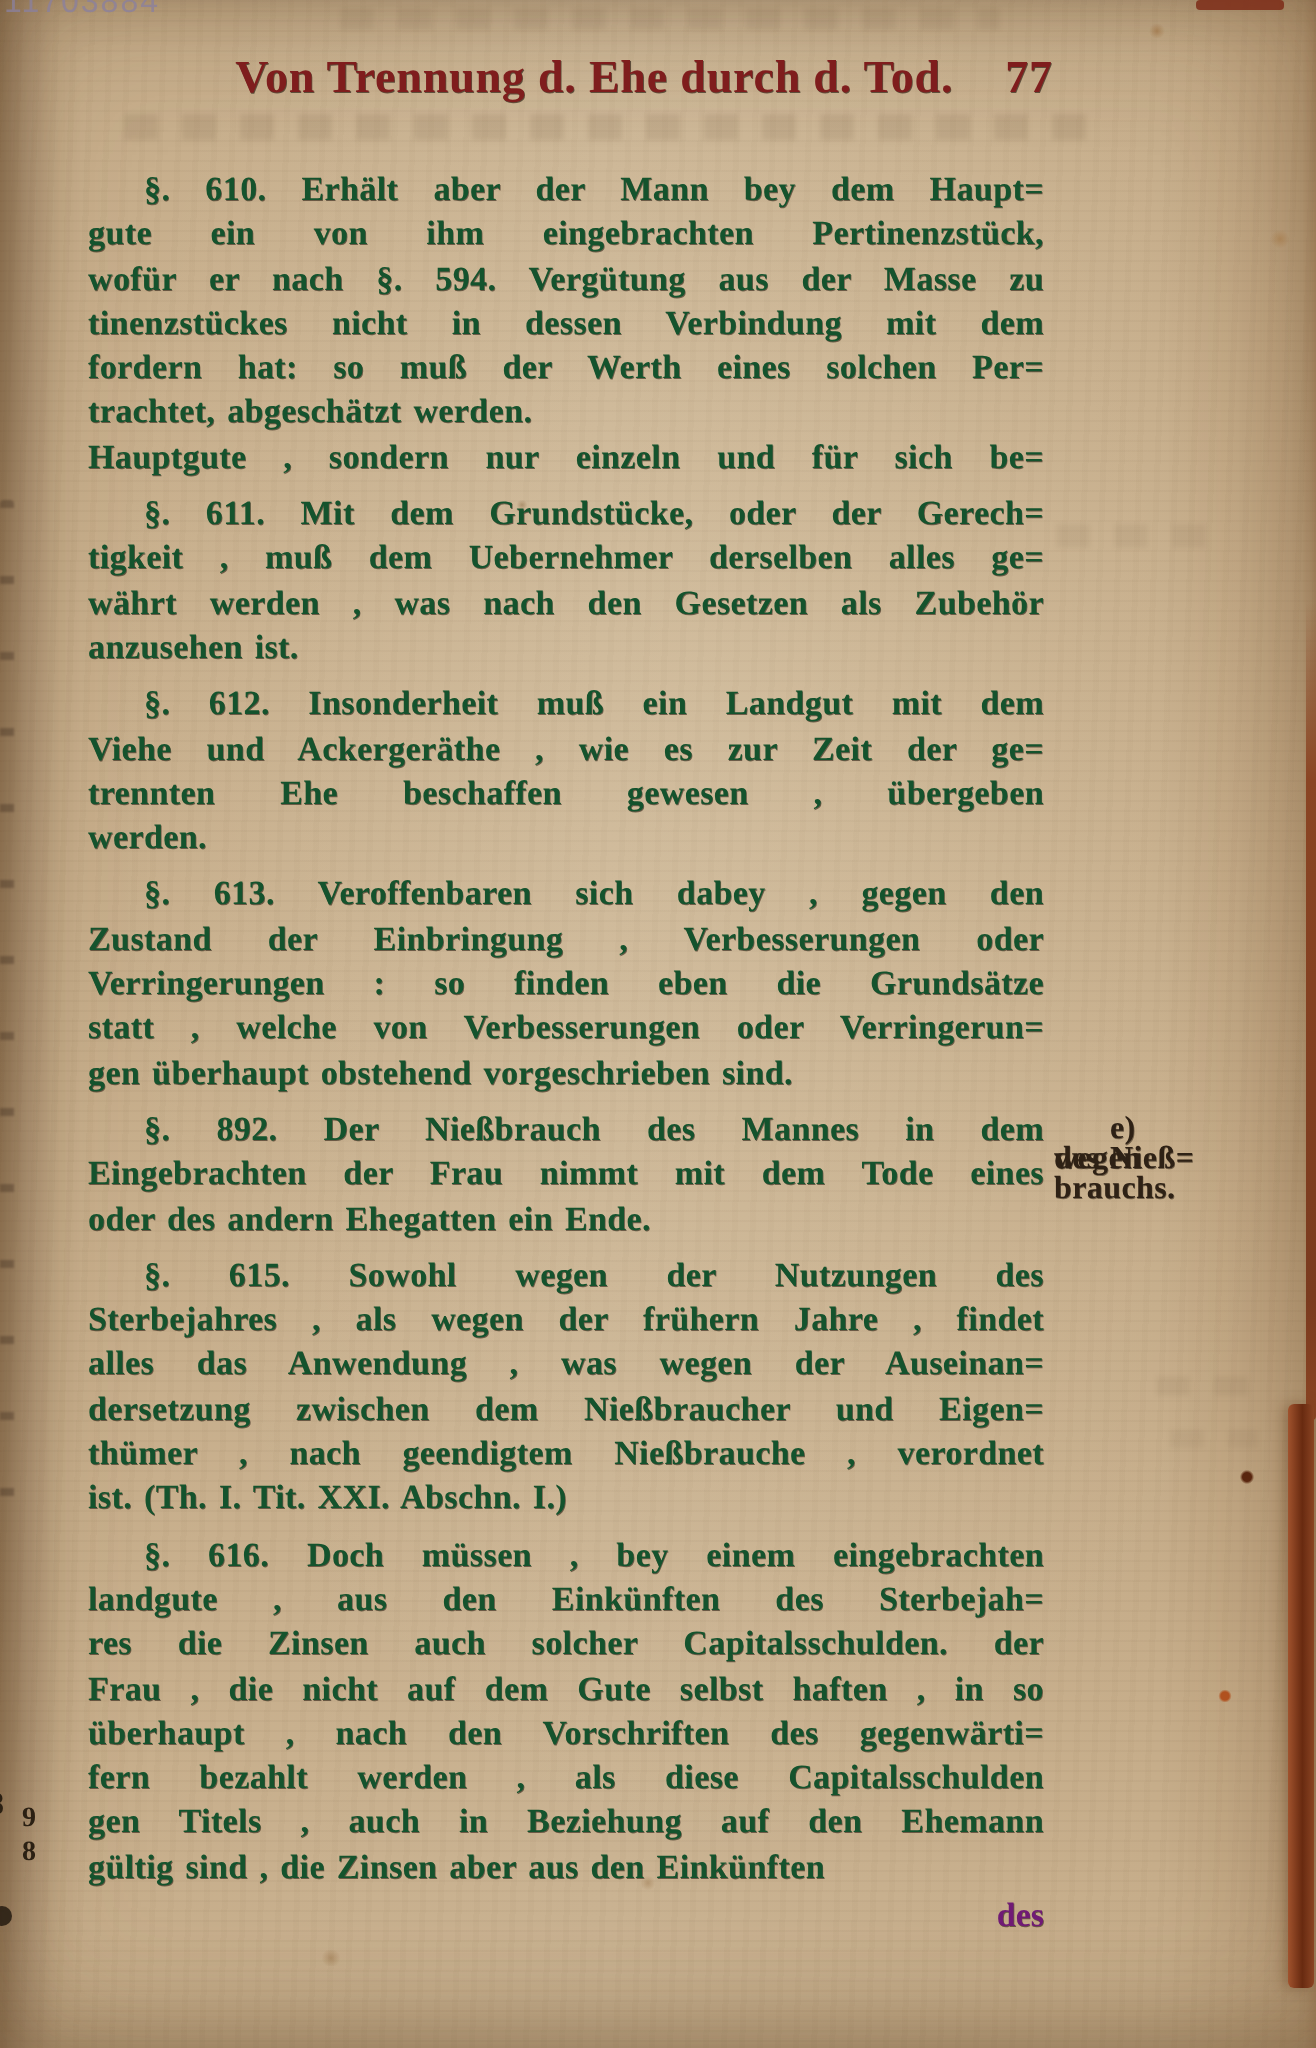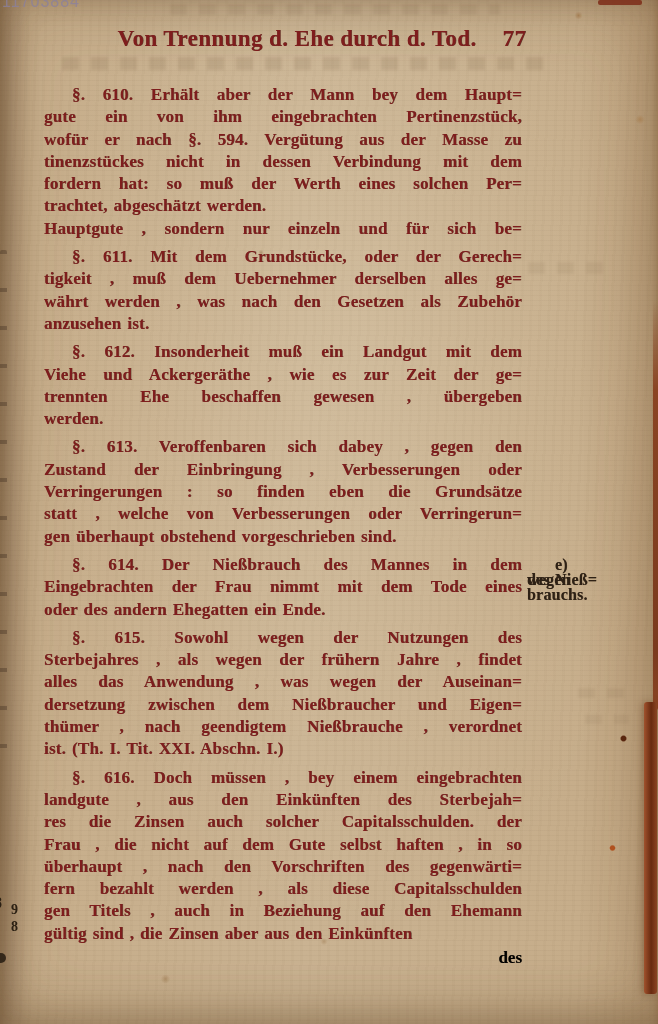--- a/index.html
+++ b/index.html
@@ -20,38 +20,38 @@
   }
   .vignette{position:absolute;inset:0;pointer-events:none;
     box-shadow:inset 0 0 70px rgba(92,64,34,.28), inset 0 -18px 40px rgba(92,64,34,.18), inset 14px 0 26px rgba(80,55,30,.22);}
   .watermark{position:absolute;left:2px;top:-7px;
     font-family:"Liberation Sans","DejaVu Sans",sans-serif;font-size:16px;letter-spacing:1px;
     color:rgba(138,128,158,.78);}
   .header-row{position:absolute;left:0;top:26px;width:644px;
     display:flex;justify-content:center;align-items:baseline;gap:26px;
     color:#7f1d1d;font-weight:700;font-size:23px;letter-spacing:.4px;
     text-shadow:.4px .4px .3px rgba(38,27,16,.65);}
-  .text-block{position:absolute;left:44px;top:84px;width:478px;color:#7f1d1d;}
+  .text-block{position:absolute;left:44px;top:84px;width:478px;color:#14532d;}
   .para{margin-top:6px;}
   .para:first-child{margin-top:0;}
   .line{
     height:22.3px;line-height:22.3px;font-size:17px;font-weight:700;
     letter-spacing:.2px;word-spacing:1.5px;
     text-align:justify;text-align-last:justify;text-justify:inter-word;
     text-shadow:.35px .35px .25px rgba(45,32,20,.6);
     white-space:normal;overflow:visible;
   }
   .line.first{text-indent:28px;}
   .line.last{text-align-last:left;}
   .margin-note{position:absolute;left:527px;top:557px;width:72px;color:#2e2115;}
   .margin-note .line{height:15px;line-height:15px;font-size:16px;font-weight:700;
     letter-spacing:.2px;word-spacing:1px;text-align:left;text-align-last:left;
     text-shadow:.3px .3px .2px rgba(45,32,20,.55);}
   .catchword-row{position:absolute;left:44px;top:948px;width:478px;text-align:right;
-    color:#000000;font-weight:700;font-size:17px;
+    color:#701a75;font-weight:700;font-size:17px;
     text-shadow:.35px .35px .25px rgba(45,32,20,.6);}
   
   .top-edge-mark{position:absolute;left:598px;top:0;width:44px;height:5px;background:#7c2b17;border-radius:2px;opacity:.85;}
   .binding-thin{position:absolute;right:0;top:300px;width:5px;height:410px;
     background:linear-gradient(180deg,rgba(130,62,30,0),#8a4423 22%,#7a3a1e 85%,#8a4423);border-radius:2px;}
   .binding-wide{position:absolute;right:1px;top:702px;width:13px;height:292px;border-radius:3px;
     background:linear-gradient(90deg,#a0522d,#682a10 55%,#8a4423);
     box-shadow:-2px 0 7px rgba(90,50,20,.35);}
   
   .ghost{position:absolute;pointer-events:none;filter:blur(1.2px);opacity:.6;
@@ -139,21 +139,21 @@
       <div class="line last">werden.</div>
     </div>
   <div class="para">
       <div class="line first">§. 613. Veroffenbaren sich dabey , gegen den</div>
       <div class="line">Zustand der Einbringung , Verbesserungen oder</div>
       <div class="line">Verringerungen : so finden eben die Grundsätze</div>
       <div class="line">statt , welche von Verbesserungen oder Verringerun=</div>
       <div class="line last">gen überhaupt obstehend vorgeschrieben sind.</div>
     </div>
   <div class="para">
-      <div class="line first">§. 614. Der Nießbrauch des Mannes in dem</div>
+      <div class="line first">§. 892. Der Nießbrauch des Mannes in dem</div>
       <div class="line">Eingebrachten der Frau nimmt mit dem Tode eines</div>
       <div class="line last">oder des andern Ehegatten ein Ende.</div>
     </div>
   <div class="para">
       <div class="line first">§. 615. Sowohl wegen der Nutzungen des</div>
       <div class="line">Sterbejahres , als wegen der frühern Jahre , findet</div>
       <div class="line">alles das Anwendung , was wegen der Auseinan=</div>
       <div class="line">dersetzung zwischen dem Nießbraucher und Eigen=</div>
       <div class="line">thümer , nach geendigtem Nießbrauche , verordnet</div>
       <div class="line last">ist. (Th. I. Tit. XXI. Abschn. I.)</div>

